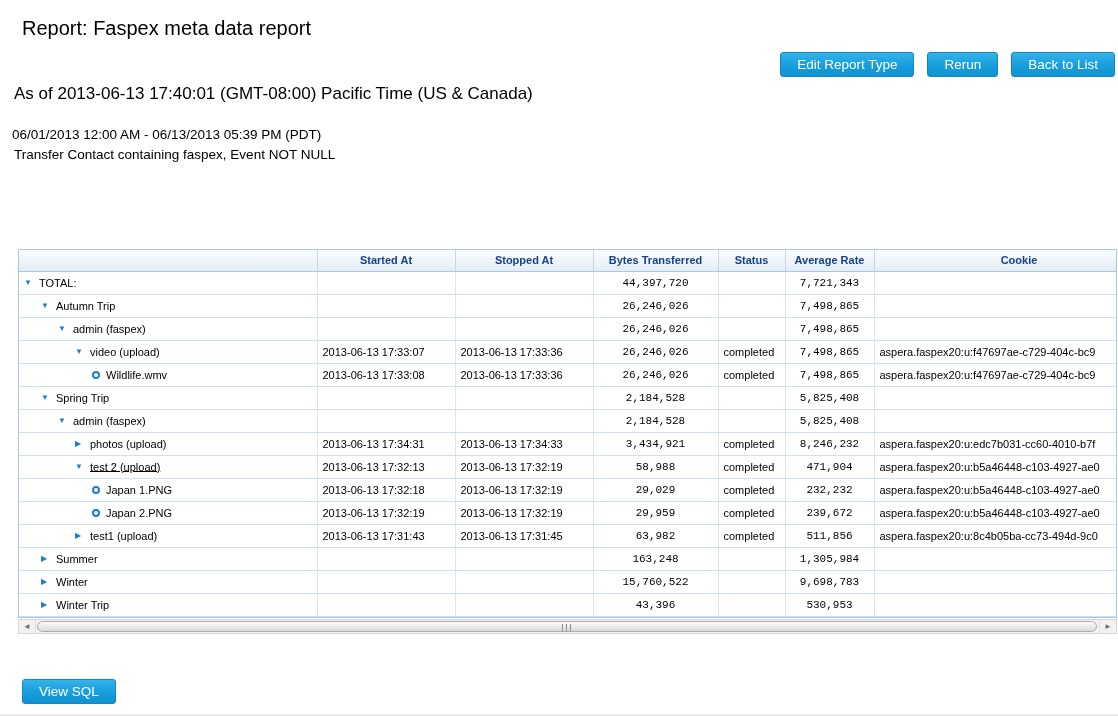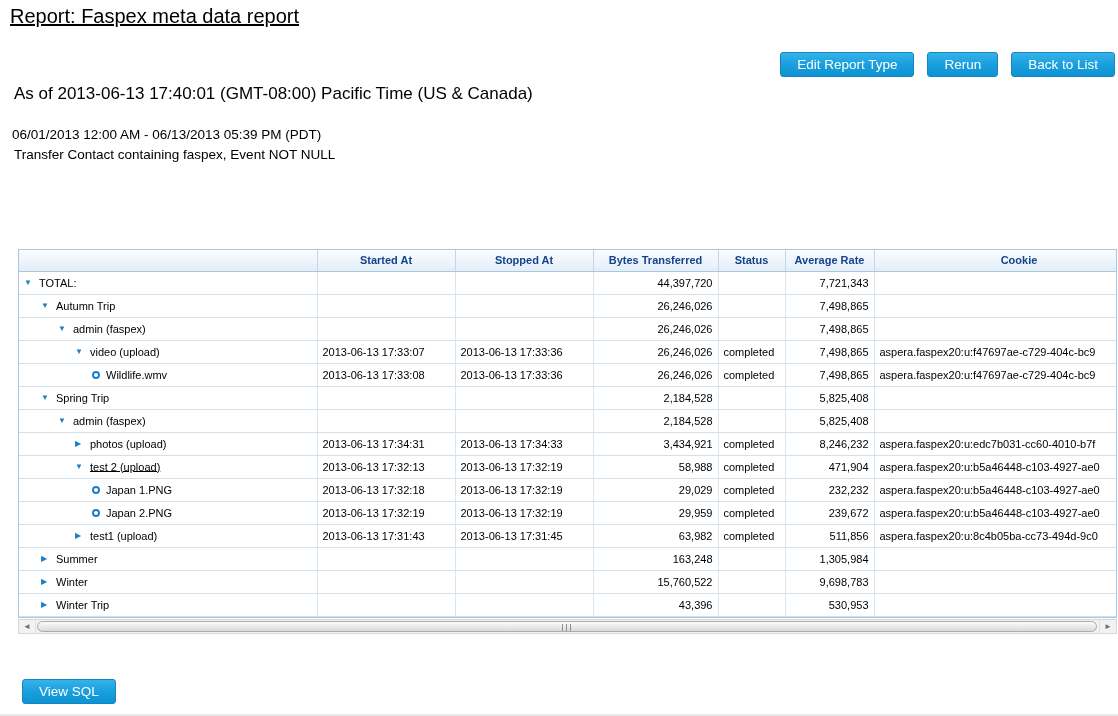--- a/index.html
+++ b/index.html
@@ -6,21 +6,21 @@
   html,body { margin:0; padding:0; }
   body {
     width:1118px; height:716px; position:relative; overflow:hidden;
     background:#ffffff;
     font-family:"Liberation Sans", sans-serif;
     color:#000;
   }
 
   .page-title {
     position:absolute; left:10px; top:5px;
-    font-size:20px; font-weight:normal; margin:0; color:#000;text-decoration:underline;
+    font-size:20px; font-weight:normal; margin:12px; color:#000;
   }
 
   .btn-bar { position:absolute; top:52px; right:3px; display:flex; gap:13px;border-radius:9px; }
   .btn {
     height:25px; line-height:23px; padding:0 16px;
     background:linear-gradient(var(--button-blue-light,#35b2e9), var(--button-blue,#179edd) 55%, #0f93d2);
     border:1px solid #1287c2; border-radius:3px;
     color:#fff; font-size:13.5px; font-family:inherit; cursor:pointer;
     white-space:nowrap;
   }
@@ -45,21 +45,21 @@
     color:var(--header-text,#15428b); font-weight:bold; font-size:11px;
     text-align:center; white-space:nowrap; overflow:hidden; cursor:pointer;
   }
   table.report td {
     height:23px; padding:0 5px;
     border-right:1px solid #d9e6f1; border-bottom:1px solid #cfe0ee;
     white-space:nowrap; overflow:hidden; background:#fff;
   }
   td.tree-cell   { text-align:left; }
   td.date-cell   { text-align:left; padding-left:13px; }
-  td.num-cell    { text-align:right; padding-right:6px; }
+  td.num-cell    { text-align:center; padding-right:6px;font-family:Liberation Mono, monospace; }
   td.status-cell { text-align:left; }
   td.cookie-cell { text-align:left; padding-left:4px; }
 
   .tree-arrow {
     display:inline-block; width:12px; margin-right:3px;
     color:var(--tree-icon,#1d7ec8); font-size:8px; vertical-align:1px;
     cursor:pointer;
   }
   .leaf-dot {
     display:inline-block; width:8px; height:8px; margin-right:6px;

